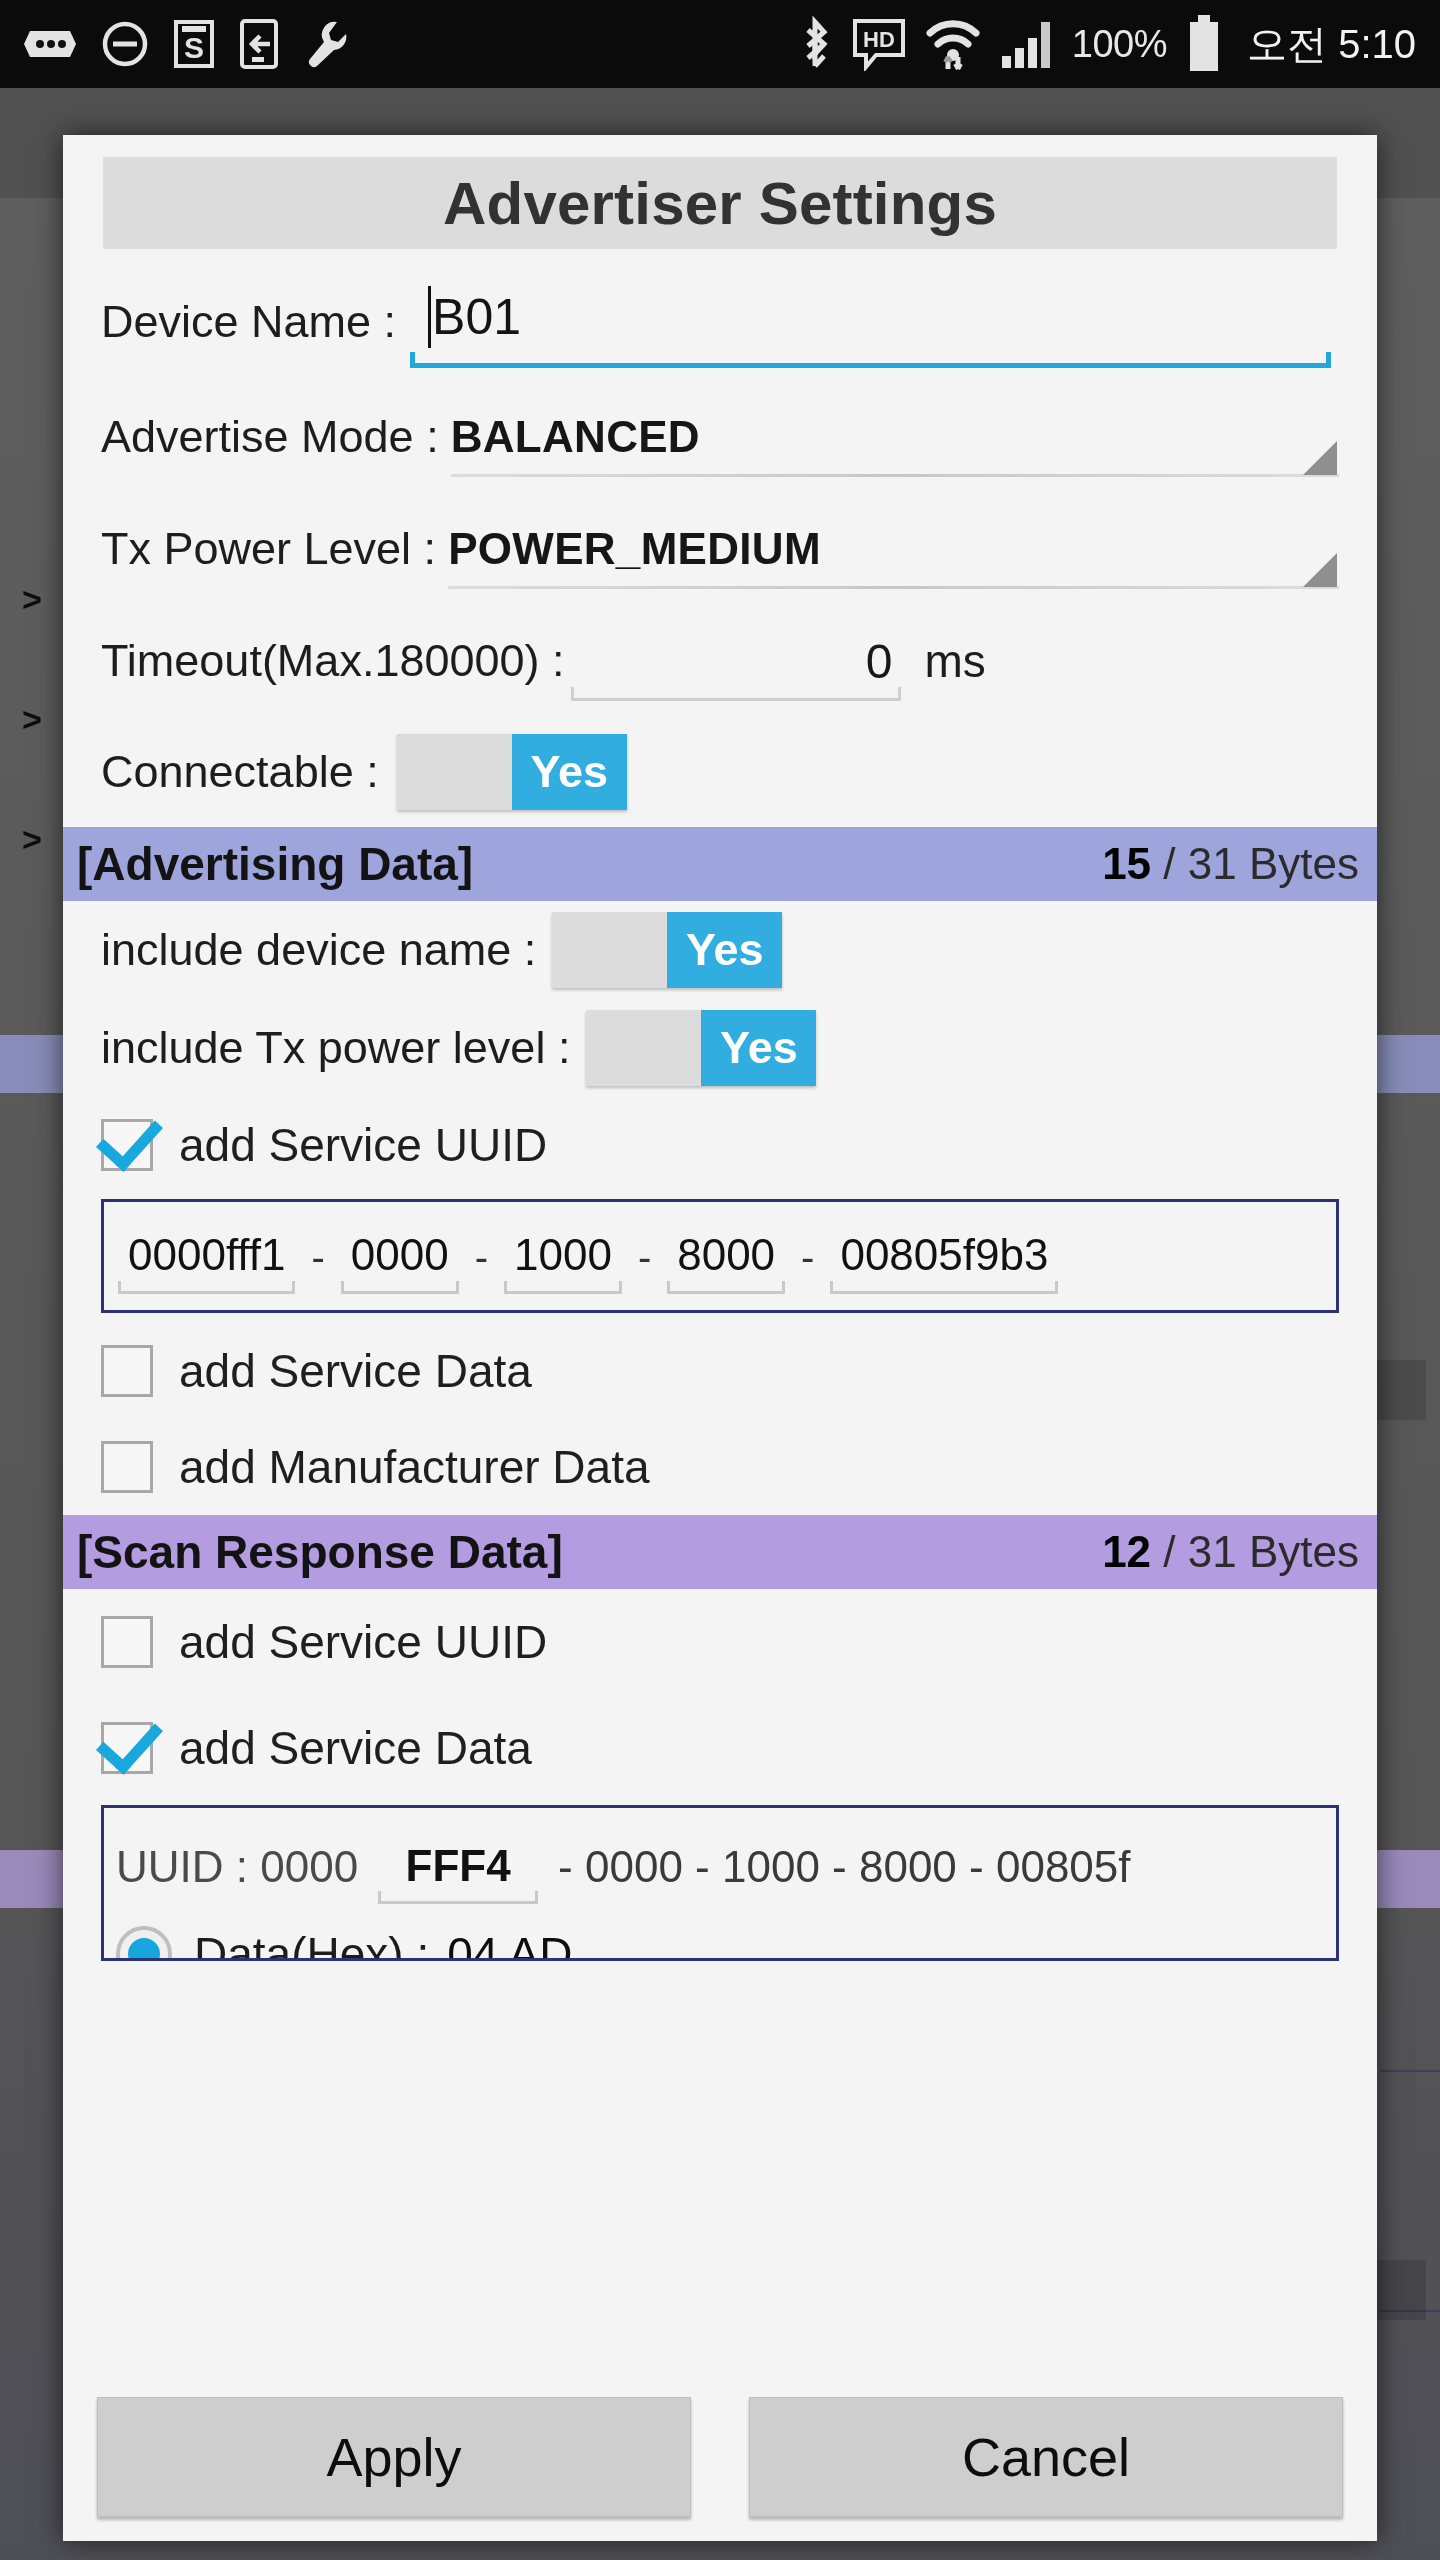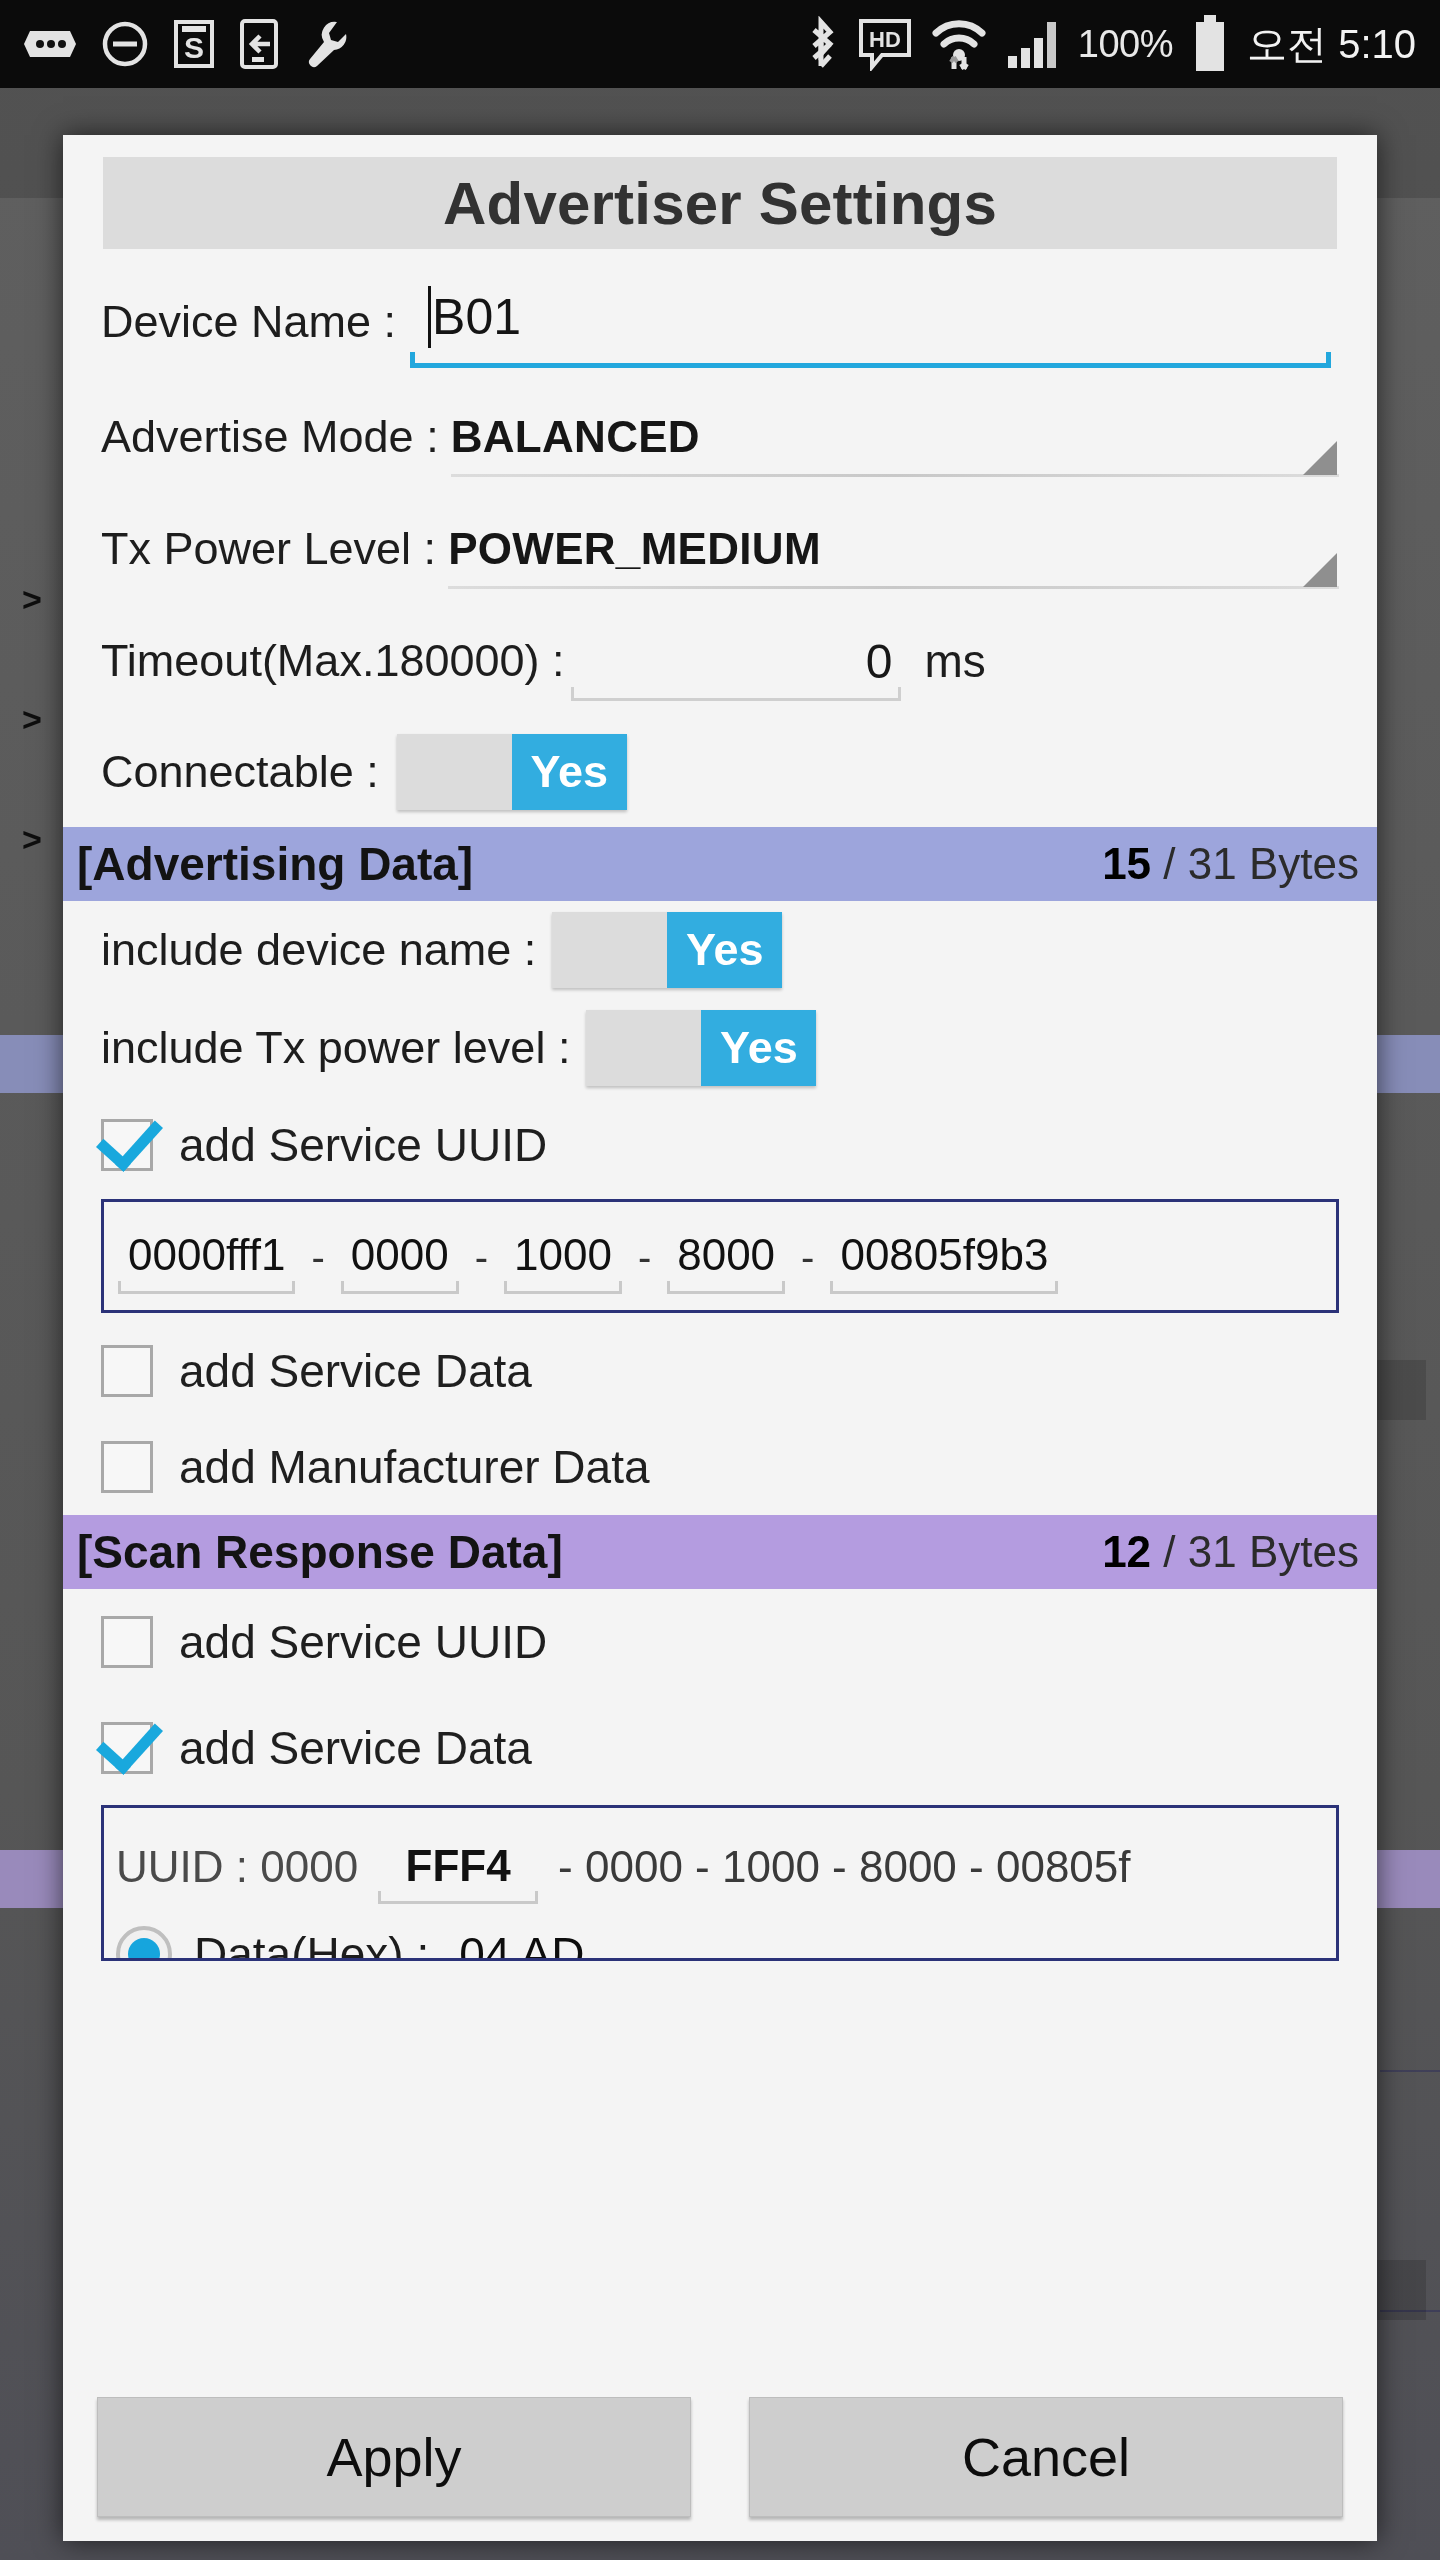--- a/index.html
+++ b/index.html
@@ -57,21 +57,21 @@
   }
   #status-left { display: flex; align-items: center; gap: 26px; }
   #status-right { display: flex; align-items: center; gap: 20px; margin-left: auto; }
   .sicon { display: block; }
   #battery-pct {
     color: #e8e8e8; font-size: 38px; font-weight: 400;
     letter-spacing: -.5px;
   }
   #clock {
     color: #f2f2f2; font-size: 40px; font-weight: 400;
-    white-space: nowrap;
+    margin-left: 6px; white-space: nowrap;
   }
 
   
   #dialog {
     position: absolute;
     left: 63px; top: 135px;
     width: 1314px; height: 2406px;
     background: #f4f4f4;
     box-shadow: 0 0 26px rgba(0,0,0,.62);
     z-index: 30;
@@ -339,21 +339,21 @@
     position: absolute; left: 50%; top: 50%;
     width: 32px; height: 32px;
     margin: -16px 0 0 -16px;
     border-radius: 50%;
     background: #16a5dd;
   }
   #sr-data-label {
     font-size: 46px; color: #1c1c1c; margin-left: 22px;
   }
   #sr-data-value {
-    font-size: 46px; color: #0d0d0d; margin-left: 30px; font-weight: 400;
+    font-size: 46px; color: #0d0d0d; margin-left: 18px; font-weight: 400;
   }
 
   
   #button-bar {
     flex: 0 0 auto;
     height: 152px;
     background: #f4f4f4;
     display: flex; align-items: center;
     padding: 0 34px 16px 34px;
     gap: 58px;

